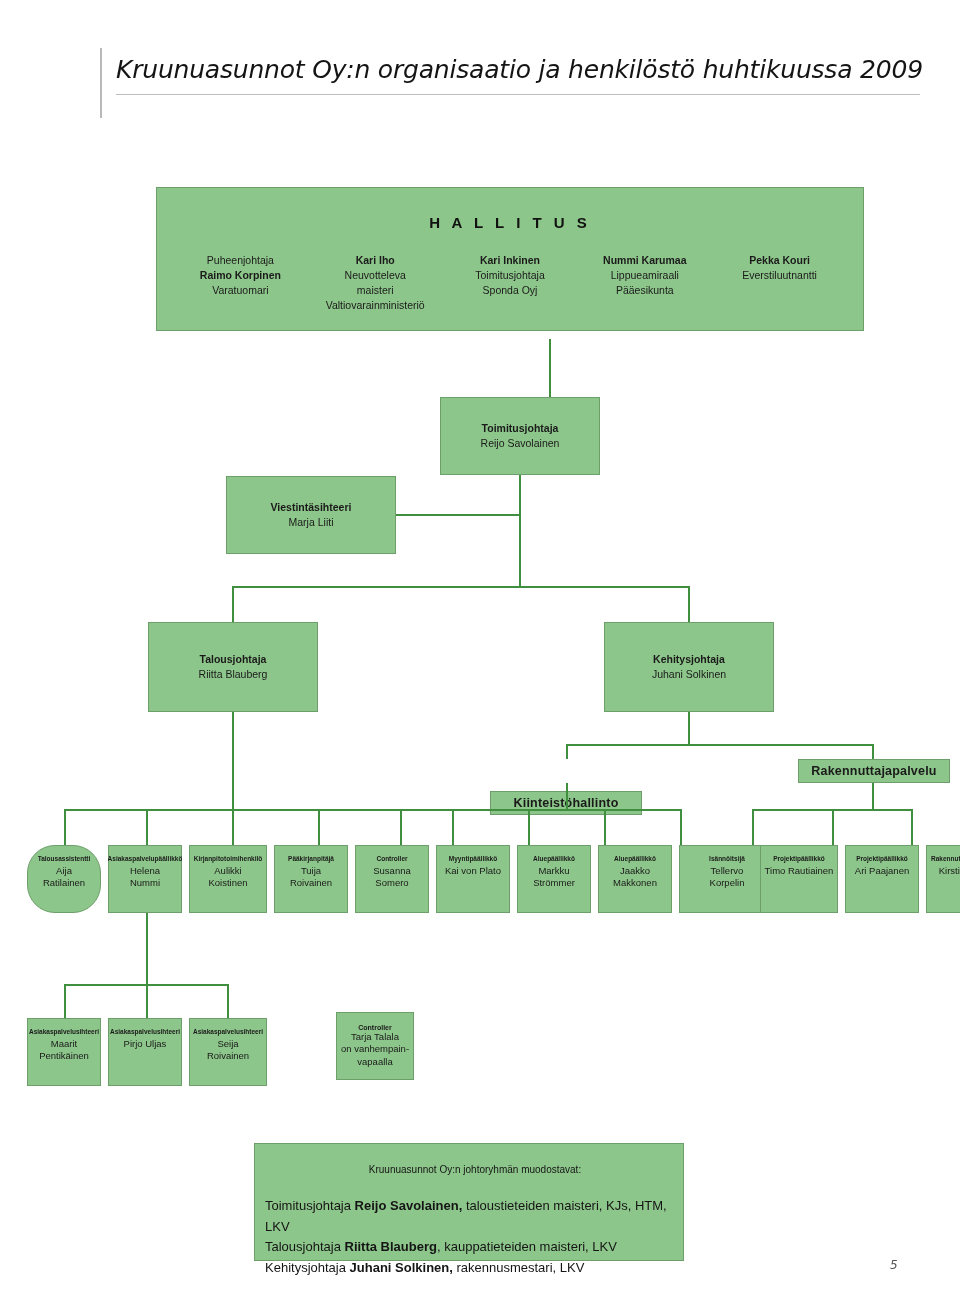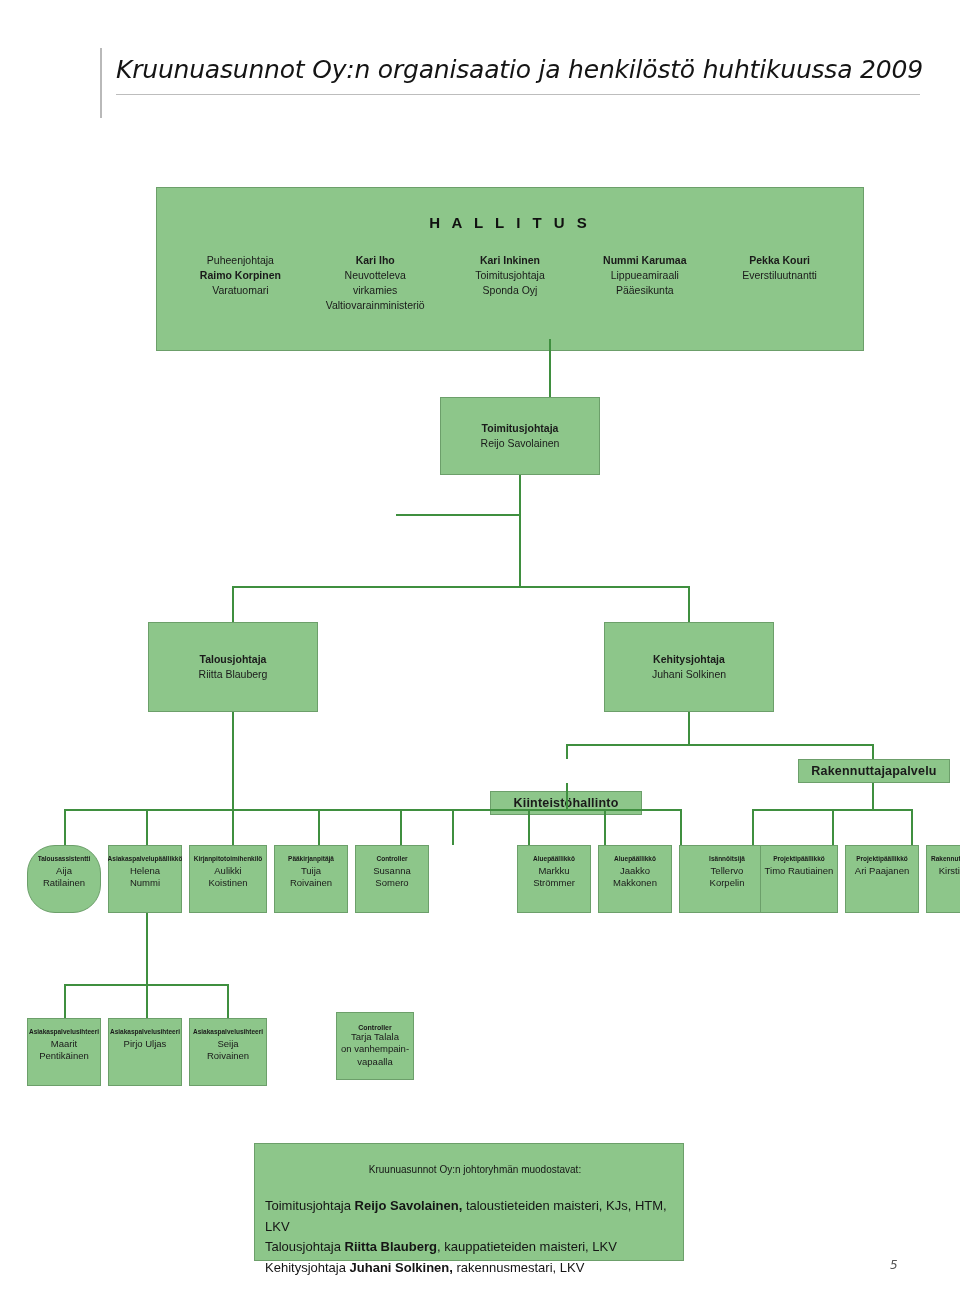--- a/index.html
+++ b/index.html
@@ -21,21 +21,21 @@
   }
 
   
   .box{position:absolute;background:#8dc68a;border:1px solid #6c9f6a;box-sizing:border-box;
     display:flex;flex-direction:column;align-items:center;justify-content:center;text-align:center;}
   .ln{position:absolute;background:#3f8f3f;}
   .lnv{width:2px;}
   .lnh{height:2px;}
 
   
-  #hallitus{left:156px;top:187px;width:708px;height:164px;justify-content:flex-start;}
+  #hallitus{left:156px;top:187px;width:708px;height:144px;justify-content:flex-start;}
   .hallitus-title{font-size:15px;font-weight:bold;letter-spacing:4px;margin-top:26px;color:#111;}
   .hallitus-row{display:flex;width:100%;justify-content:space-between;margin-top:22px;
     padding:0 16px;box-sizing:border-box;align-items:flex-start;}
   .member{width:140px;font-size:10.5px;line-height:15px;text-align:center;}
   .member .l{display:block;}
   .member .b{font-weight:bold;}
 
   
   .nm{font-size:10.5px;line-height:15px;}
   .nm .b{font-weight:bold;display:block;}
@@ -89,21 +89,21 @@
     <div class="hallitus-title">H A L L I T U S</div>
     <div class="hallitus-row">
       <div class="member">
         <span class="l">Puheenjohtaja</span>
         <span class="l b">Raimo Korpinen</span>
         <span class="l">Varatuomari</span>
       </div>
       <div class="member">
         <span class="l b">Kari Iho</span>
         <span class="l">Neuvotteleva</span>
-        <span class="l">virkamies</span>
+        <span class="l">maisteri</span>
         <span class="l">Valtiovarainministeriö</span>
       </div>
       <div class="member">
         <span class="l b">Kari Inkinen</span>
         <span class="l">Toimitusjohtaja</span>
         <span class="l">Sponda Oyj</span>
       </div>
       <div class="member">
         <span class="l b">Nummi Karumaa</span>
         <span class="l">Lippueamiraali</span>
@@ -121,20 +121,26 @@
   <div class="box" id="tj">
     <div class="nm">
       <span class="b">Toimitusjohtaja</span>
       <span>Reijo Savolainen</span>
     </div>
   </div>
 
   <div class="ln lnv" style="left:519px;top:475px;height:40px;"></div>
   <div class="ln lnh" style="left:396px;top:514px;width:125px;"></div>
 
+  <div class="box" id="vs">
+    <div class="nm">
+      <span class="b">Viestintäsihteeri</span>
+      <span>Marja Liiti</span>
+    </div>
+  </div>
 
   <div class="ln lnv" style="left:519px;top:514px;height:74px;"></div>
   <div class="ln lnh" style="left:232px;top:586px;width:458px;"></div>
   <div class="ln lnv" style="left:232px;top:586px;height:36px;"></div>
   <div class="ln lnv" style="left:688px;top:586px;height:36px;"></div>
 
   <div class="box" id="talous">
     <div class="nm">
       <span class="b">Talousjohtaja</span>
       <span>Riitta Blauberg</span>
@@ -194,20 +200,24 @@
     <span class="person">Aulikki<br>Koistinen</span>
     </div>
   <div class="staff" style="left:274px;width:74px;">
     <span class="role">Pääkirjanpitäjä</span>
     <span class="person">Tuija<br>Roivainen</span>
     </div>
   <div class="staff" style="left:355px;width:74px;">
     <span class="role">Controller</span>
     <span class="person">Susanna<br>Somero</span>
     </div>
+  <div class="staff" style="left:436px;width:74px;">
+    <span class="role">Myyntipäällikkö</span>
+    <span class="person">Kai von Plato</span>
+    </div>
   <div class="staff" style="left:517px;width:74px;">
     <span class="role">Aluepäällikkö</span>
     <span class="person">Markku<br>Strömmer</span>
     </div>
   <div class="staff" style="left:598px;width:74px;">
     <span class="role">Aluepäällikkö</span>
     <span class="person">Jaakko<br>Makkonen</span>
     </div>
   <div class="staff" style="left:679px;width:96px;">
     <span class="role">Isännöitsijä</span>

